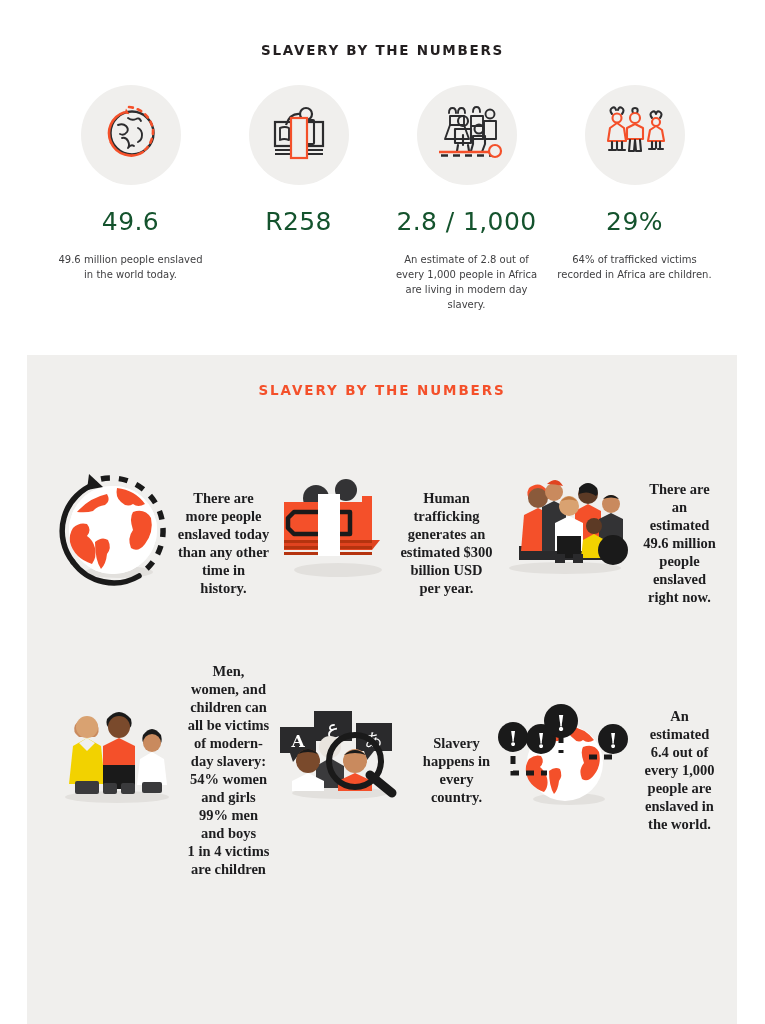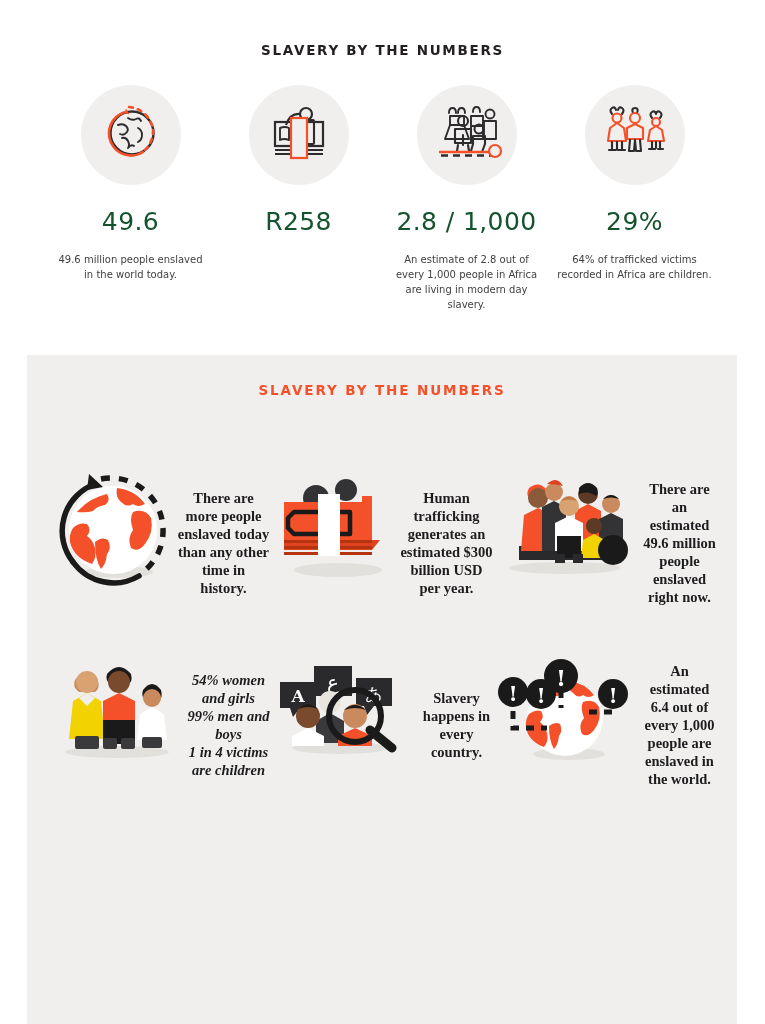--- a/index.html
+++ b/index.html
@@ -125,21 +125,21 @@
     font-family: "Liberation Serif", serif;
     font-size: 14.5px;
     font-weight: bold;
     line-height: 18px;
     color: #1d1d1f;
     text-align: center;
     margin-top: 26px;
     width: 185px;
   }
 
-  .bottom-caption .extra { display: block; font-style: italic; }
+  .bottom-caption .extra { display: block; }
 </style>
 </head>
 <body>
 
 <div class="page">
 
   <div class="section-top">
 
     <div class="top-title">SLAVERY BY THE NUMBERS</div>
 
@@ -343,20 +343,21 @@
               <rect x="56" y="86" width="14" height="11" rx="2" fill="#3a3a3c"></rect>
               <rect x="74" y="86" width="14" height="11" rx="2" fill="#3a3a3c"></rect>
               <path d="M96 38 q9 -12 18 0 q2 8 -2 10 l-14 0 q-4 -4 -2 -10 Z" fill="#1a1a1a"></path>
               <circle cx="105" cy="46" r="9" fill="#c98a5e"></circle>
               <path d="M105 55 l-12 7 l-3 26 h30 l-3 -26 Z" fill="#ffffff"></path>
               <rect x="95" y="85" width="20" height="11" rx="2" fill="#3a3a3c"></rect>
             </g>
           </svg>
         </div>
         <div class="bottom-caption">
+          <span>Men, women, and children can all be victims of modern-day slavery:</span>
           <span class="extra">54% women and girls</span>
           <span class="extra">99% men and boys</span>
           <span class="extra">1 in 4 victims are children</span>
         </div>
       </div>
 
       <div class="bottom-cell">
         <div class="flat-icon">
           <svg width="150" height="125" viewBox="0 0 150 125">
             <ellipse cx="70" cy="98" rx="48" ry="6" fill="#e2e0dd"></ellipse>

